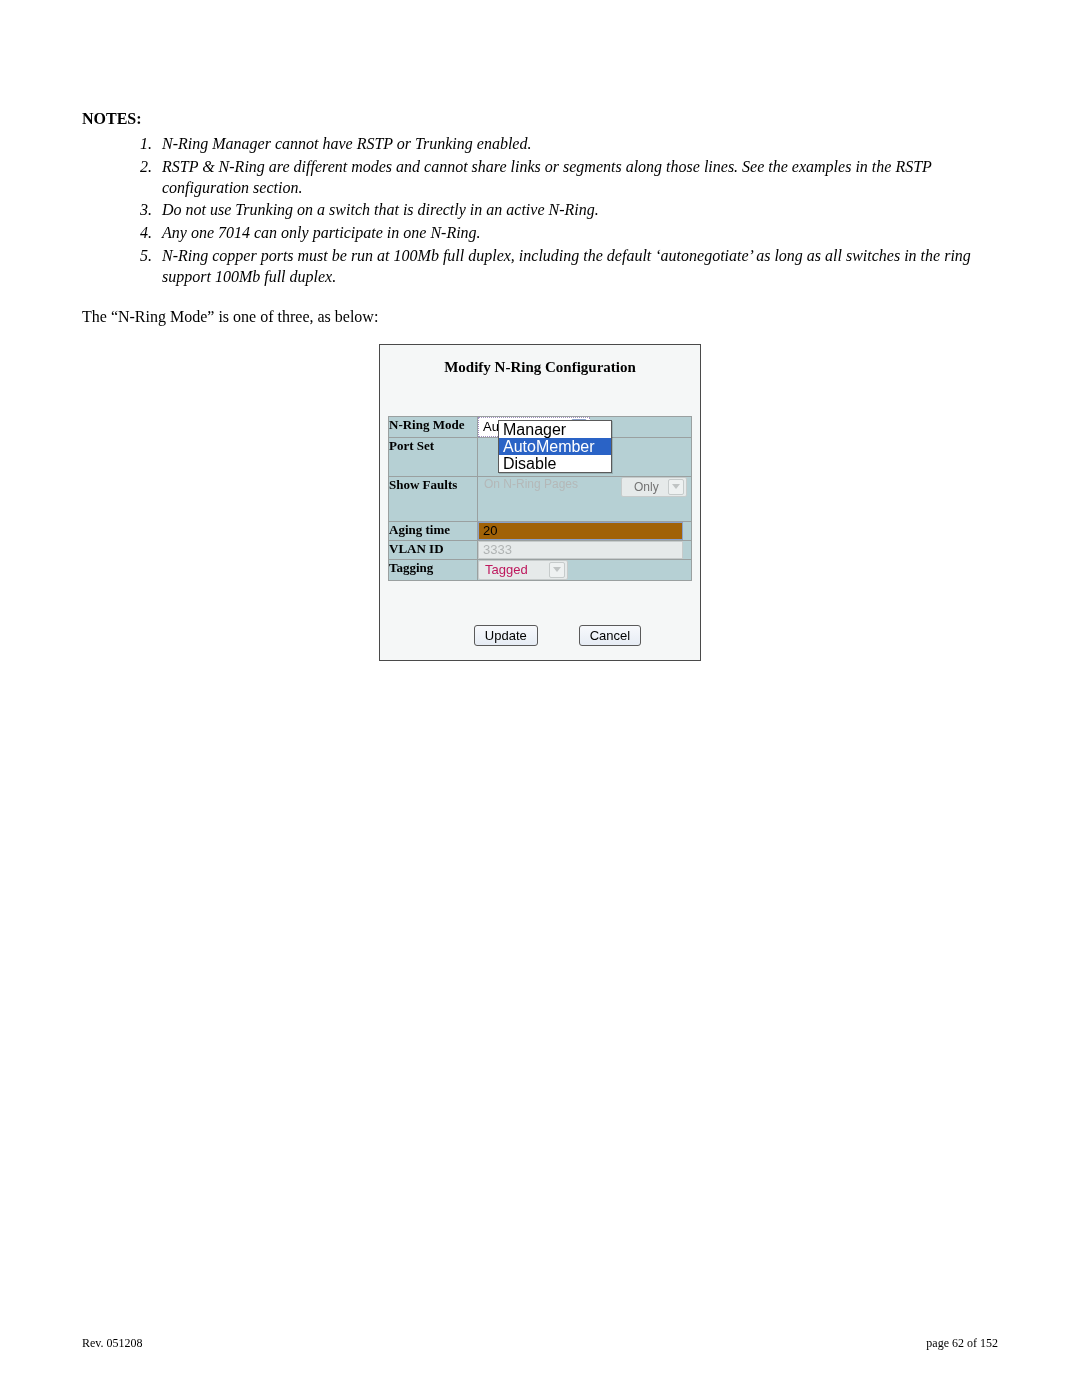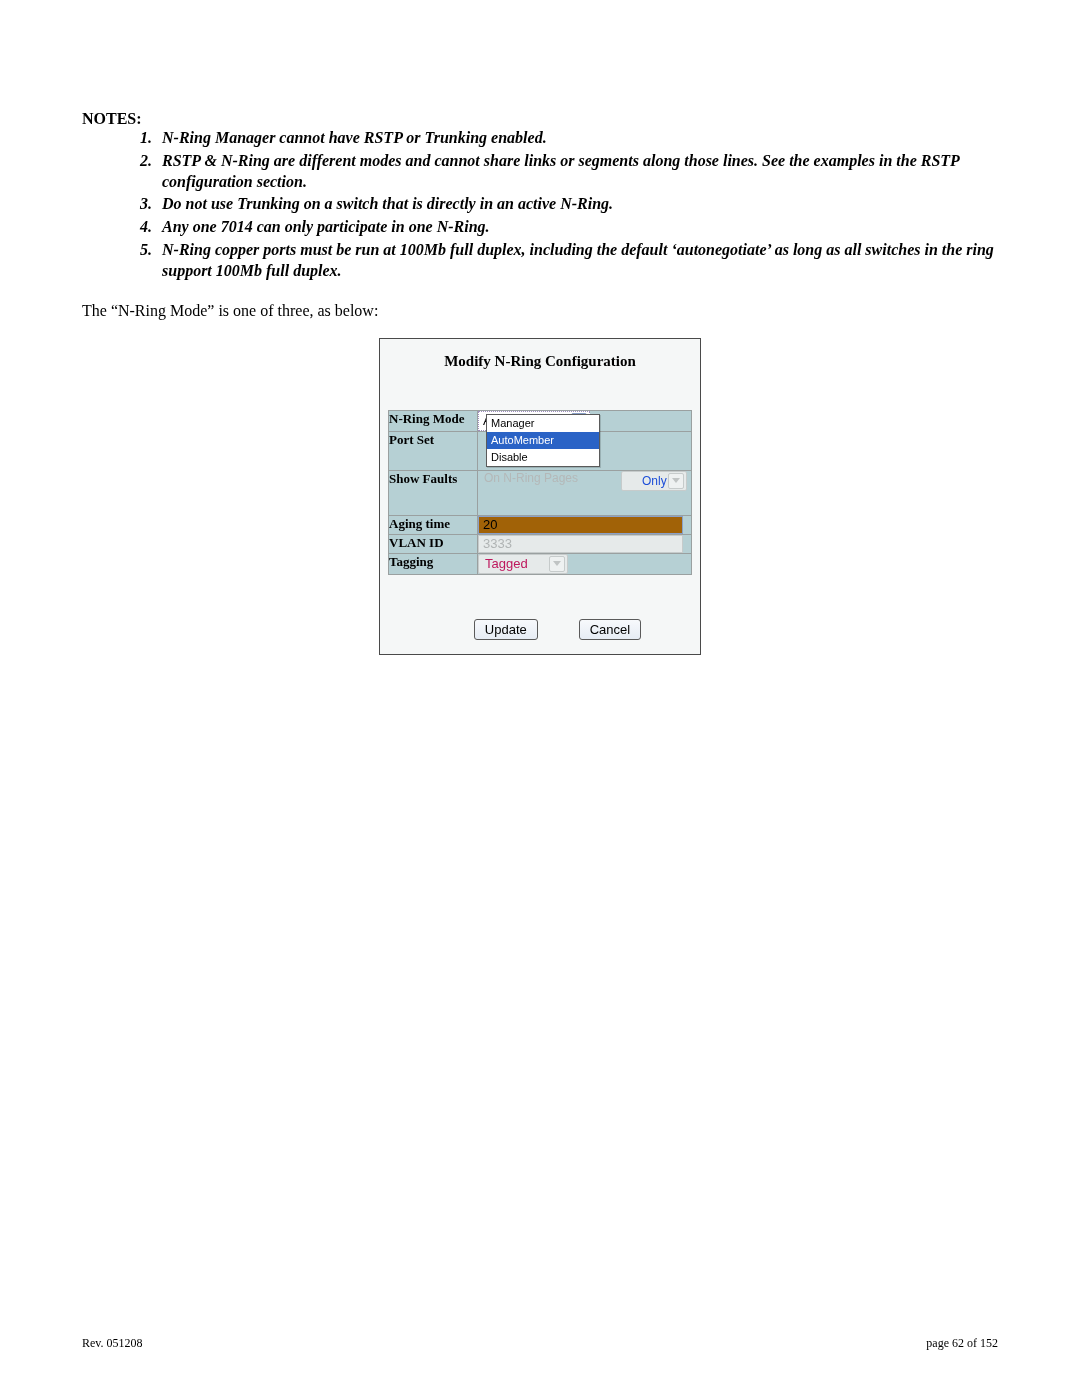--- a/index.html
+++ b/index.html
@@ -12,27 +12,27 @@
     width: 1080px;
   }
   .page {
     padding: 110px 82px 0 82px;
     box-sizing: border-box;
     min-height: 1397px;
     position: relative;
   }
   .notes-heading {
     font-weight: bold;
-    margin-bottom: 0;
+    margin-bottom: 6px;
   }
   ol.notes {
     margin: 0 0 20px 0;
     padding-left: 74px;
     font-style: italic;
-    font-weight: bold;
+    font-weight: normal;
   }
   ol.notes li {
     padding-left: 6px;
     line-height: 1.3;
     margin-bottom: 2px;
   }
   .intro {
     margin: 0 0 18px 0;
   }
   .screenshot-wrap {
@@ -102,26 +102,26 @@
     border-radius: 2px;
     background: linear-gradient(#dbe7fb,#c0d4f2);
     display: flex;
     align-items: center;
     justify-content: center;
     box-sizing: border-box;
   }
   .dropdown-open .arrow-box svg { display:block; }
   .dropdown-list {
     position: absolute;
-    left: 8px;
+    left: 20px;
     top: 24px;
     width: 112px;
     border: 1px solid #5a5a5a;
     background: #ffffff;
-    font-size: 11px;
+    font-size: 16px;
     box-shadow: 1px 1px 0 rgba(0,0,0,0.15);
     z-index: 10;
   }
   .dropdown-list .opt {
     padding: 0 4px;
     height: 17px;
     line-height: 17px;
     white-space: nowrap;
   }
   .dropdown-list .opt.highlight {
@@ -134,23 +134,23 @@
     top: 4px;
     width: 66px;
     height: 20px;
     border: 1px solid #c6cbcb;
     background: #e6eaea;
     border-radius: 2px;
     box-sizing: border-box;
     display: flex;
     align-items: center;
     justify-content: space-between;
-    padding: 0 2px 0 20px;
+    padding: 0 2px 0 12px;
     font-size: 12px;
-    color: #1d4ed8;
+    color: #737373;
   }
   .bg-dropdown .arrow-box2 {
     width: 16px;
     height: 16px;
     border: 1px solid #c6cbcb;
     border-radius: 2px;
     background: #eef1f1;
     display: flex;
     align-items: center;
     justify-content: center;

